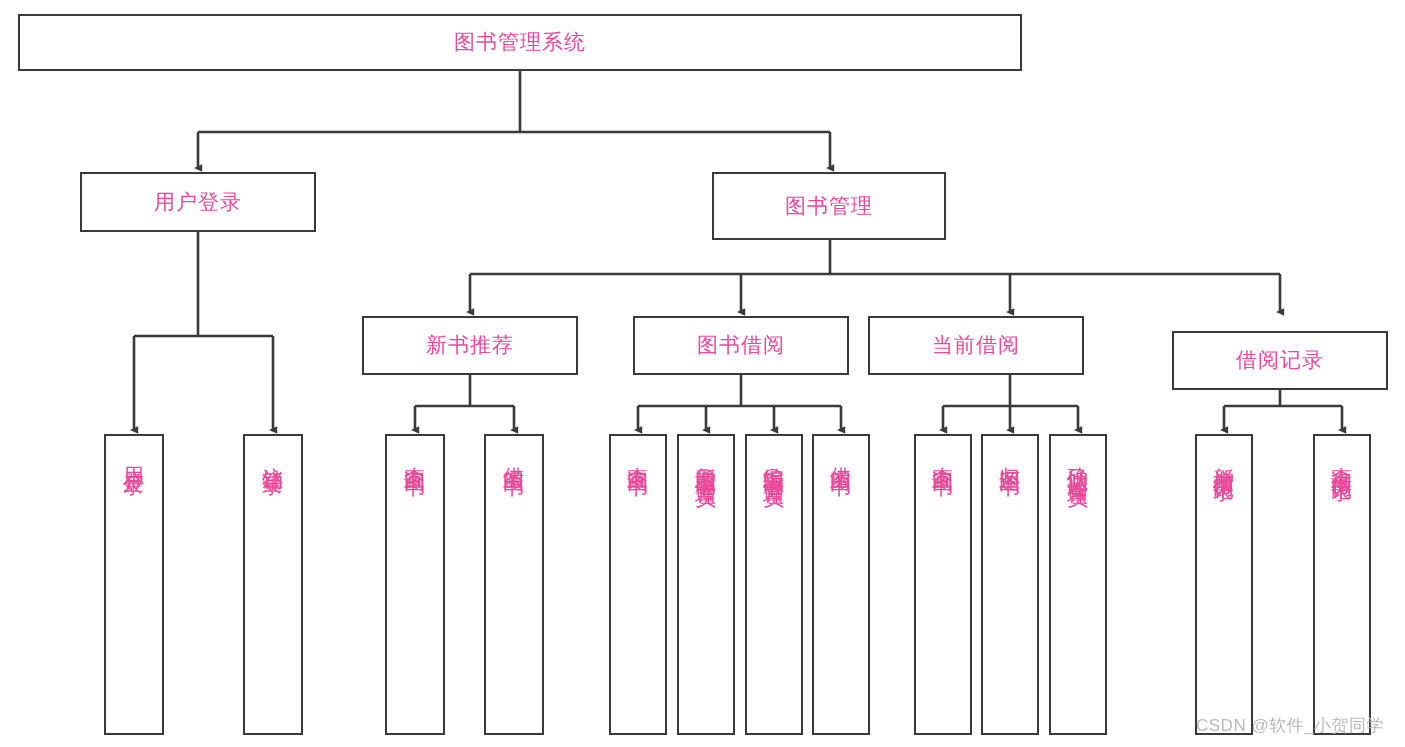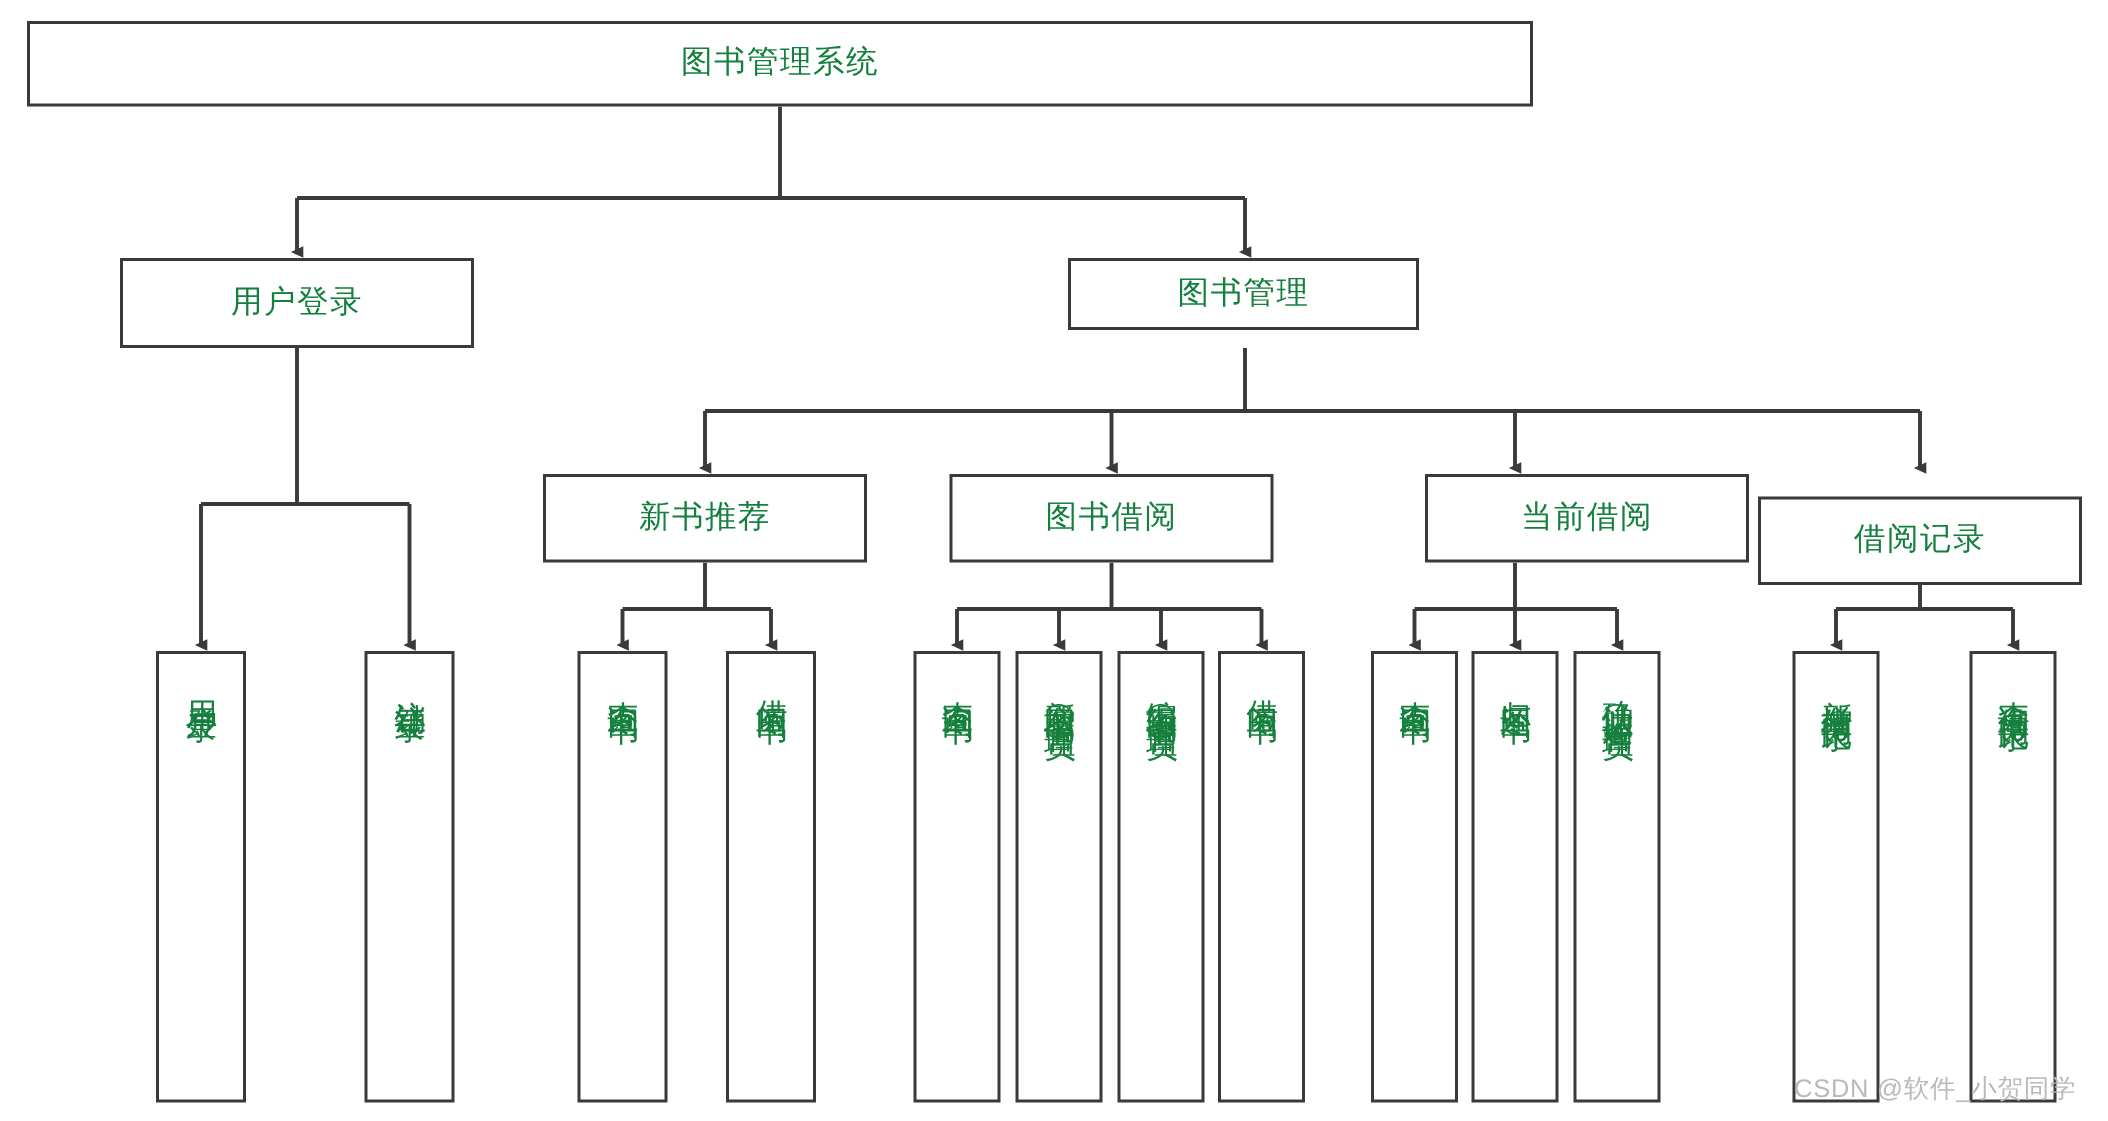--- a/index.html
+++ b/index.html
@@ -32,21 +32,21 @@
     border: 2px solid #3a3a3a;
     display: flex;
     align-items: center;
     justify-content: center;
     color: #1a1a1a;
   }
   .node-label {
     display: block;
     text-align: right;
     line-height: 1.18;
-    color: #15803d;
+    color: #ec4899;
   }
   .node.horiz .node-label {
     font-size: 21px;
     letter-spacing: 1px;
     white-space: nowrap;
   }
   .node.root .node-label {
     font-size: 21px;
     letter-spacing: 1px;
   }
@@ -126,31 +126,31 @@
     </g>
   </svg>
 
   <div class="node root horiz" style="left:18px; top:14px; width:1004px; height:57px;">
     <span class="node-label">图书管理系统</span>
   </div>
 
   <div class="node horiz" style="left:80px; top:172px; width:236px; height:60px;">
     <span class="node-label">用户登录</span>
   </div>
-  <div class="node horiz" style="left:712px; top:172px; width:234px; height:48px;">
+  <div class="node horiz" style="left:712px; top:172px; width:234px; height:68px;">
     <span class="node-label">图书管理</span>
   </div>
 
   <div class="node horiz" style="left:362px; top:316px; width:216px; height:59px;">
     <span class="node-label">新书推荐</span>
   </div>
   <div class="node horiz" style="left:633px; top:316px; width:216px; height:59px;">
     <span class="node-label">图书借阅</span>
   </div>
-  <div class="node horiz" style="left:950px; top:316px; width:216px; height:59px;">
+  <div class="node horiz" style="left:868px; top:316px; width:216px; height:59px;">
     <span class="node-label">当前借阅</span>
   </div>
   <div class="node horiz" style="left:1172px; top:331px; width:216px; height:59px;">
     <span class="node-label">借阅记录</span>
   </div>
 
   <div class="node vert" style="left:104px; top:434px; width:60px; height:301px;">
     <span class="node-label">用户登录</span>
   </div>
   <div class="node vert" style="left:243px; top:434px; width:60px; height:301px;">

